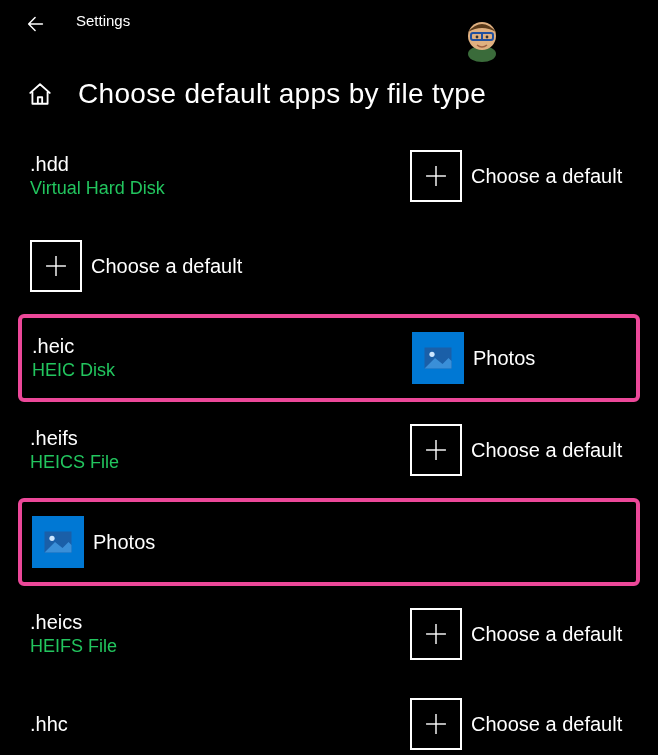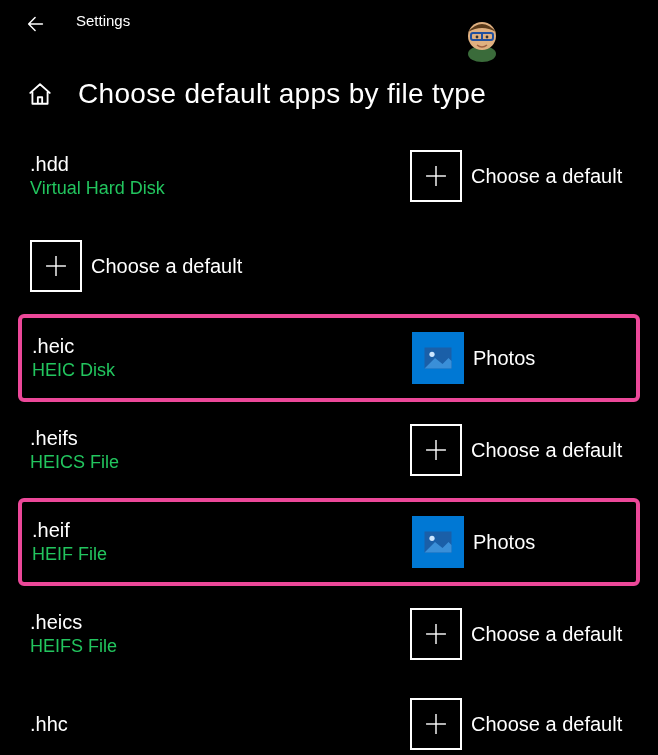--- a/index.html
+++ b/index.html
@@ -196,24 +196,20 @@
         <div class="app-icon plus">
           <svg viewBox="0 0 48 48" width="34" height="34">
             <line x1="24" y1="10" x2="24" y2="38" stroke="#fff" stroke-width="2"></line>
             <line x1="10" y1="24" x2="38" y2="24" stroke="#fff" stroke-width="2"></line>
           </svg>
         </div>
         <div class="app-label">Choose a default</div>
       </div>
     </div>
     <div class="row highlight">
-      <div class="ext-block">
-        <div class="ext">.heif</div>
-        <div class="desc">HEIF File</div>
-      </div>
       <div class="app-block">
         <div class="app-icon photos">
           <svg viewBox="0 0 48 48" width="36" height="36">
             <rect x="6" y="10" width="36" height="28" fill="#1a5fa8"></rect>
             <circle cx="16" cy="19" r="3.5" fill="#cde6ff"></circle>
             <path d="M6 38 L20 24 L30 32 L38 24 L42 28 V38 Z" fill="#3a8fd8"></path>
           </svg>
         </div>
         <div class="app-label">Photos</div>
       </div>

